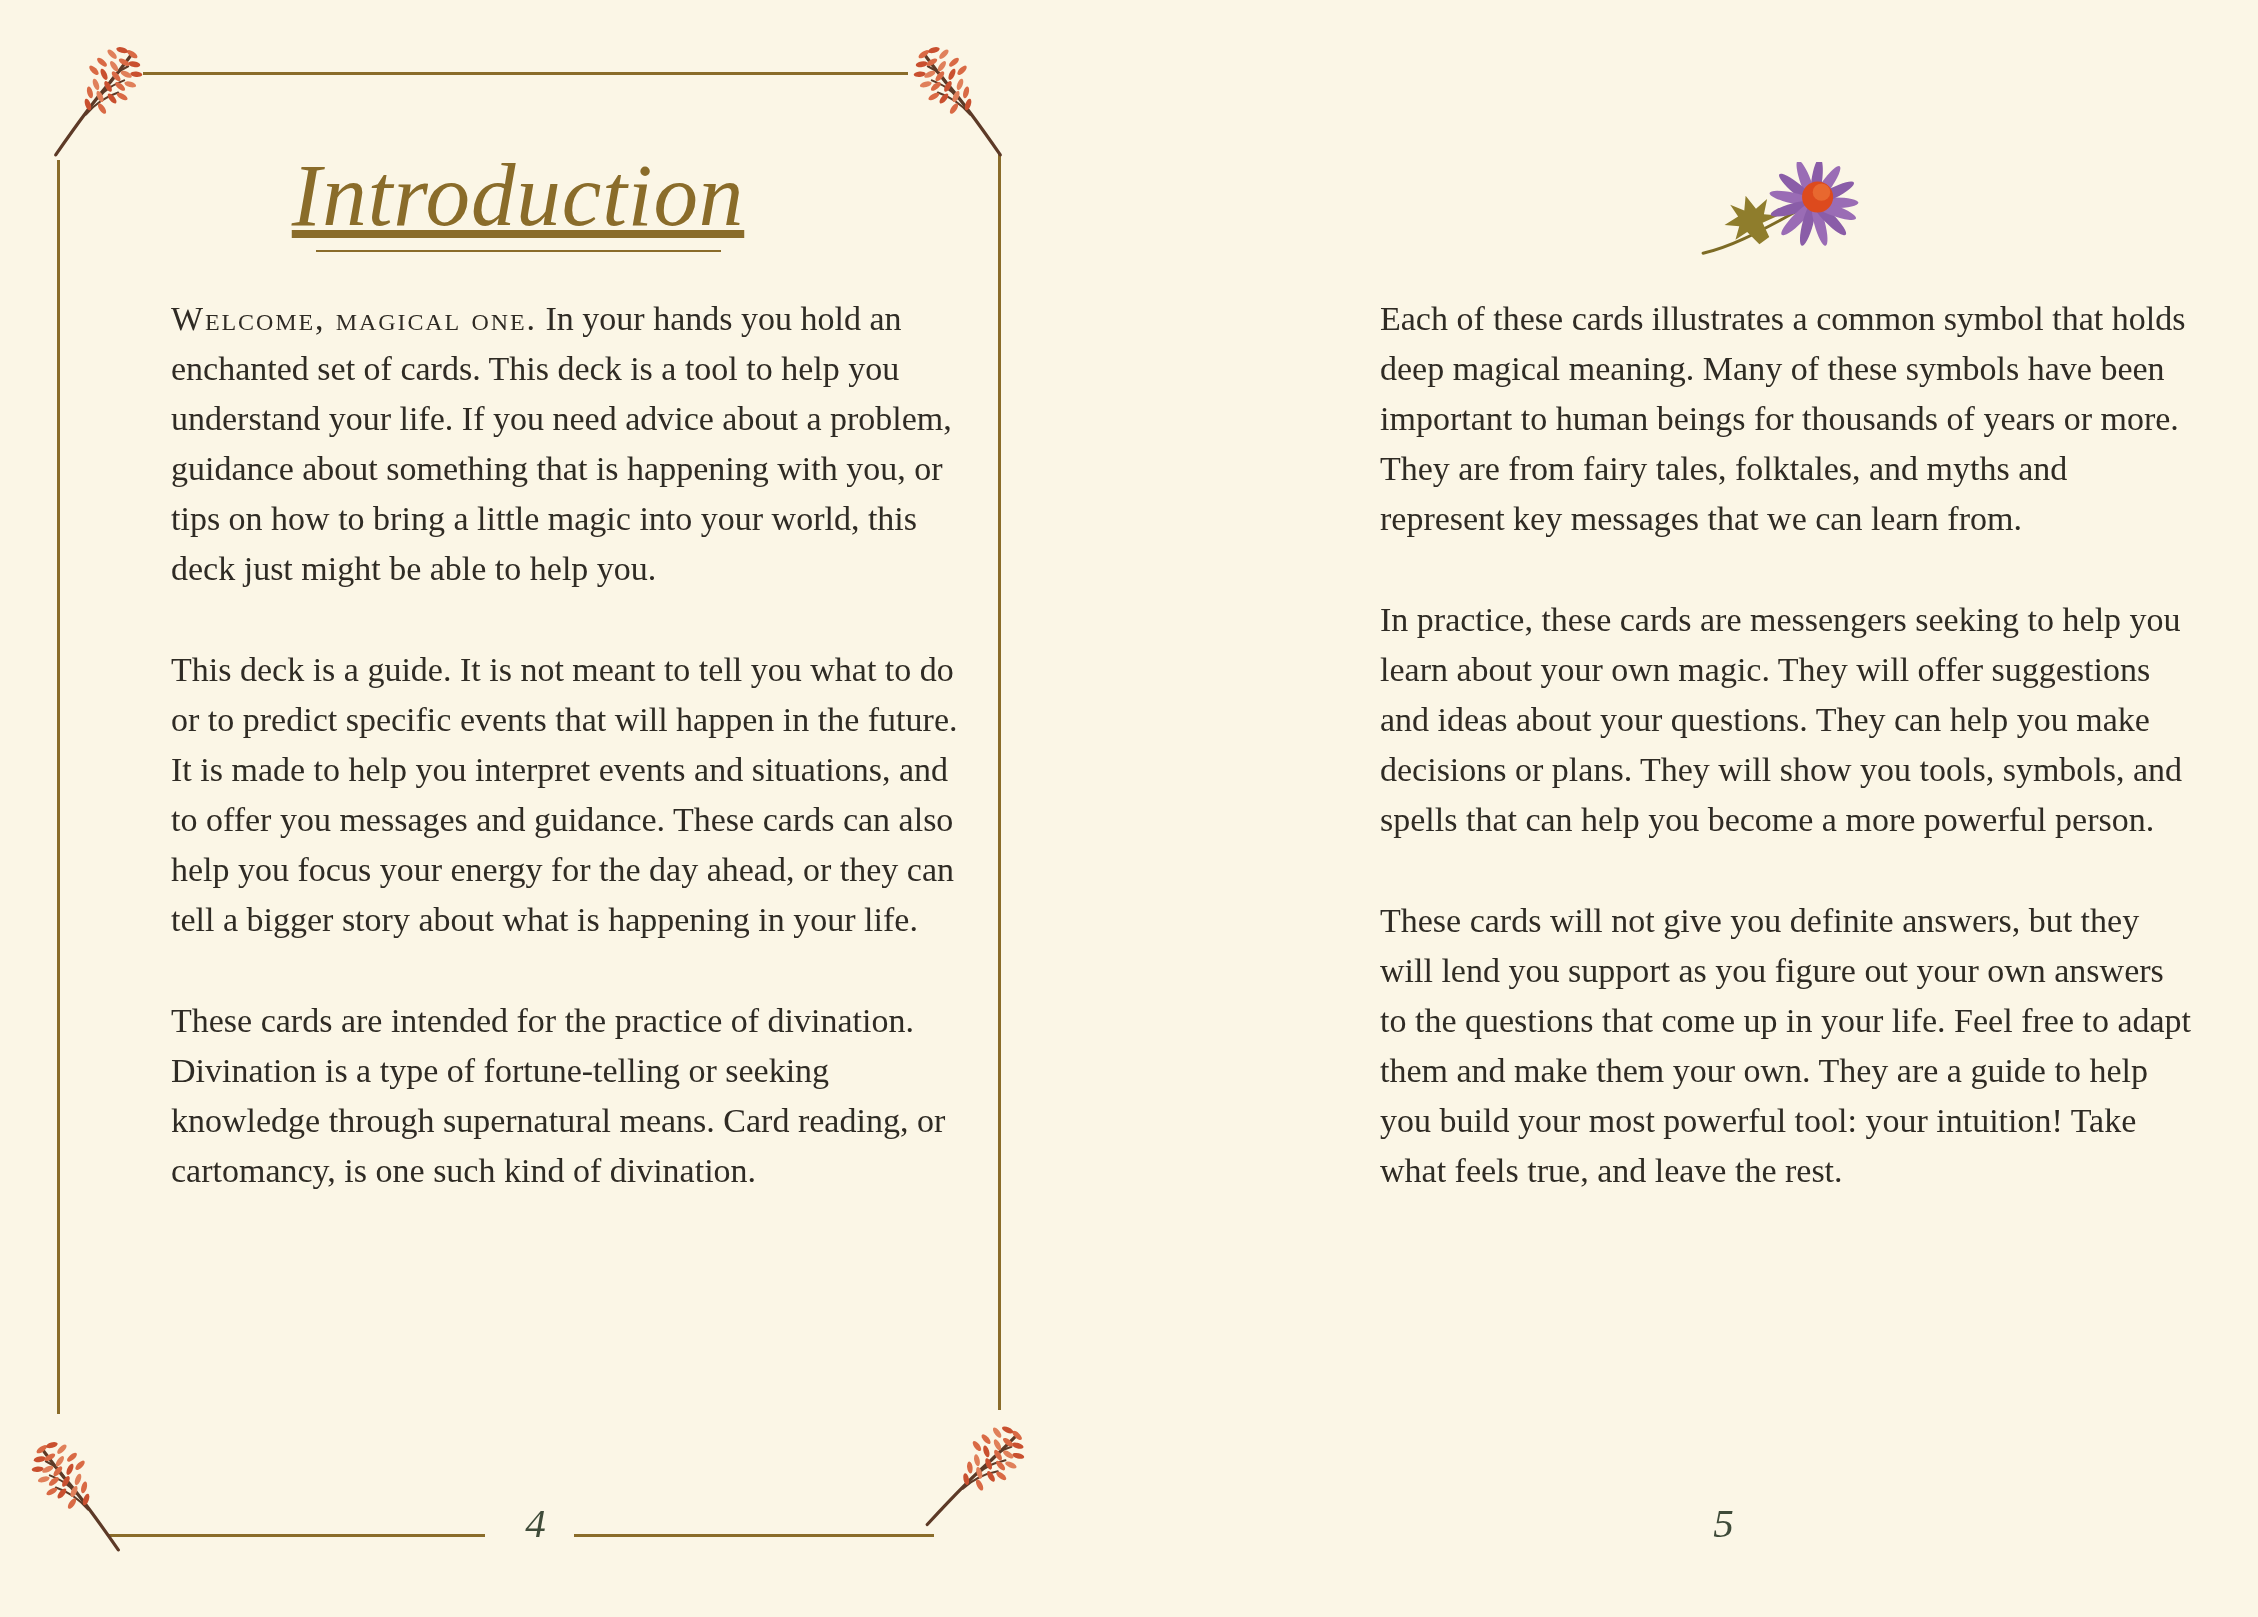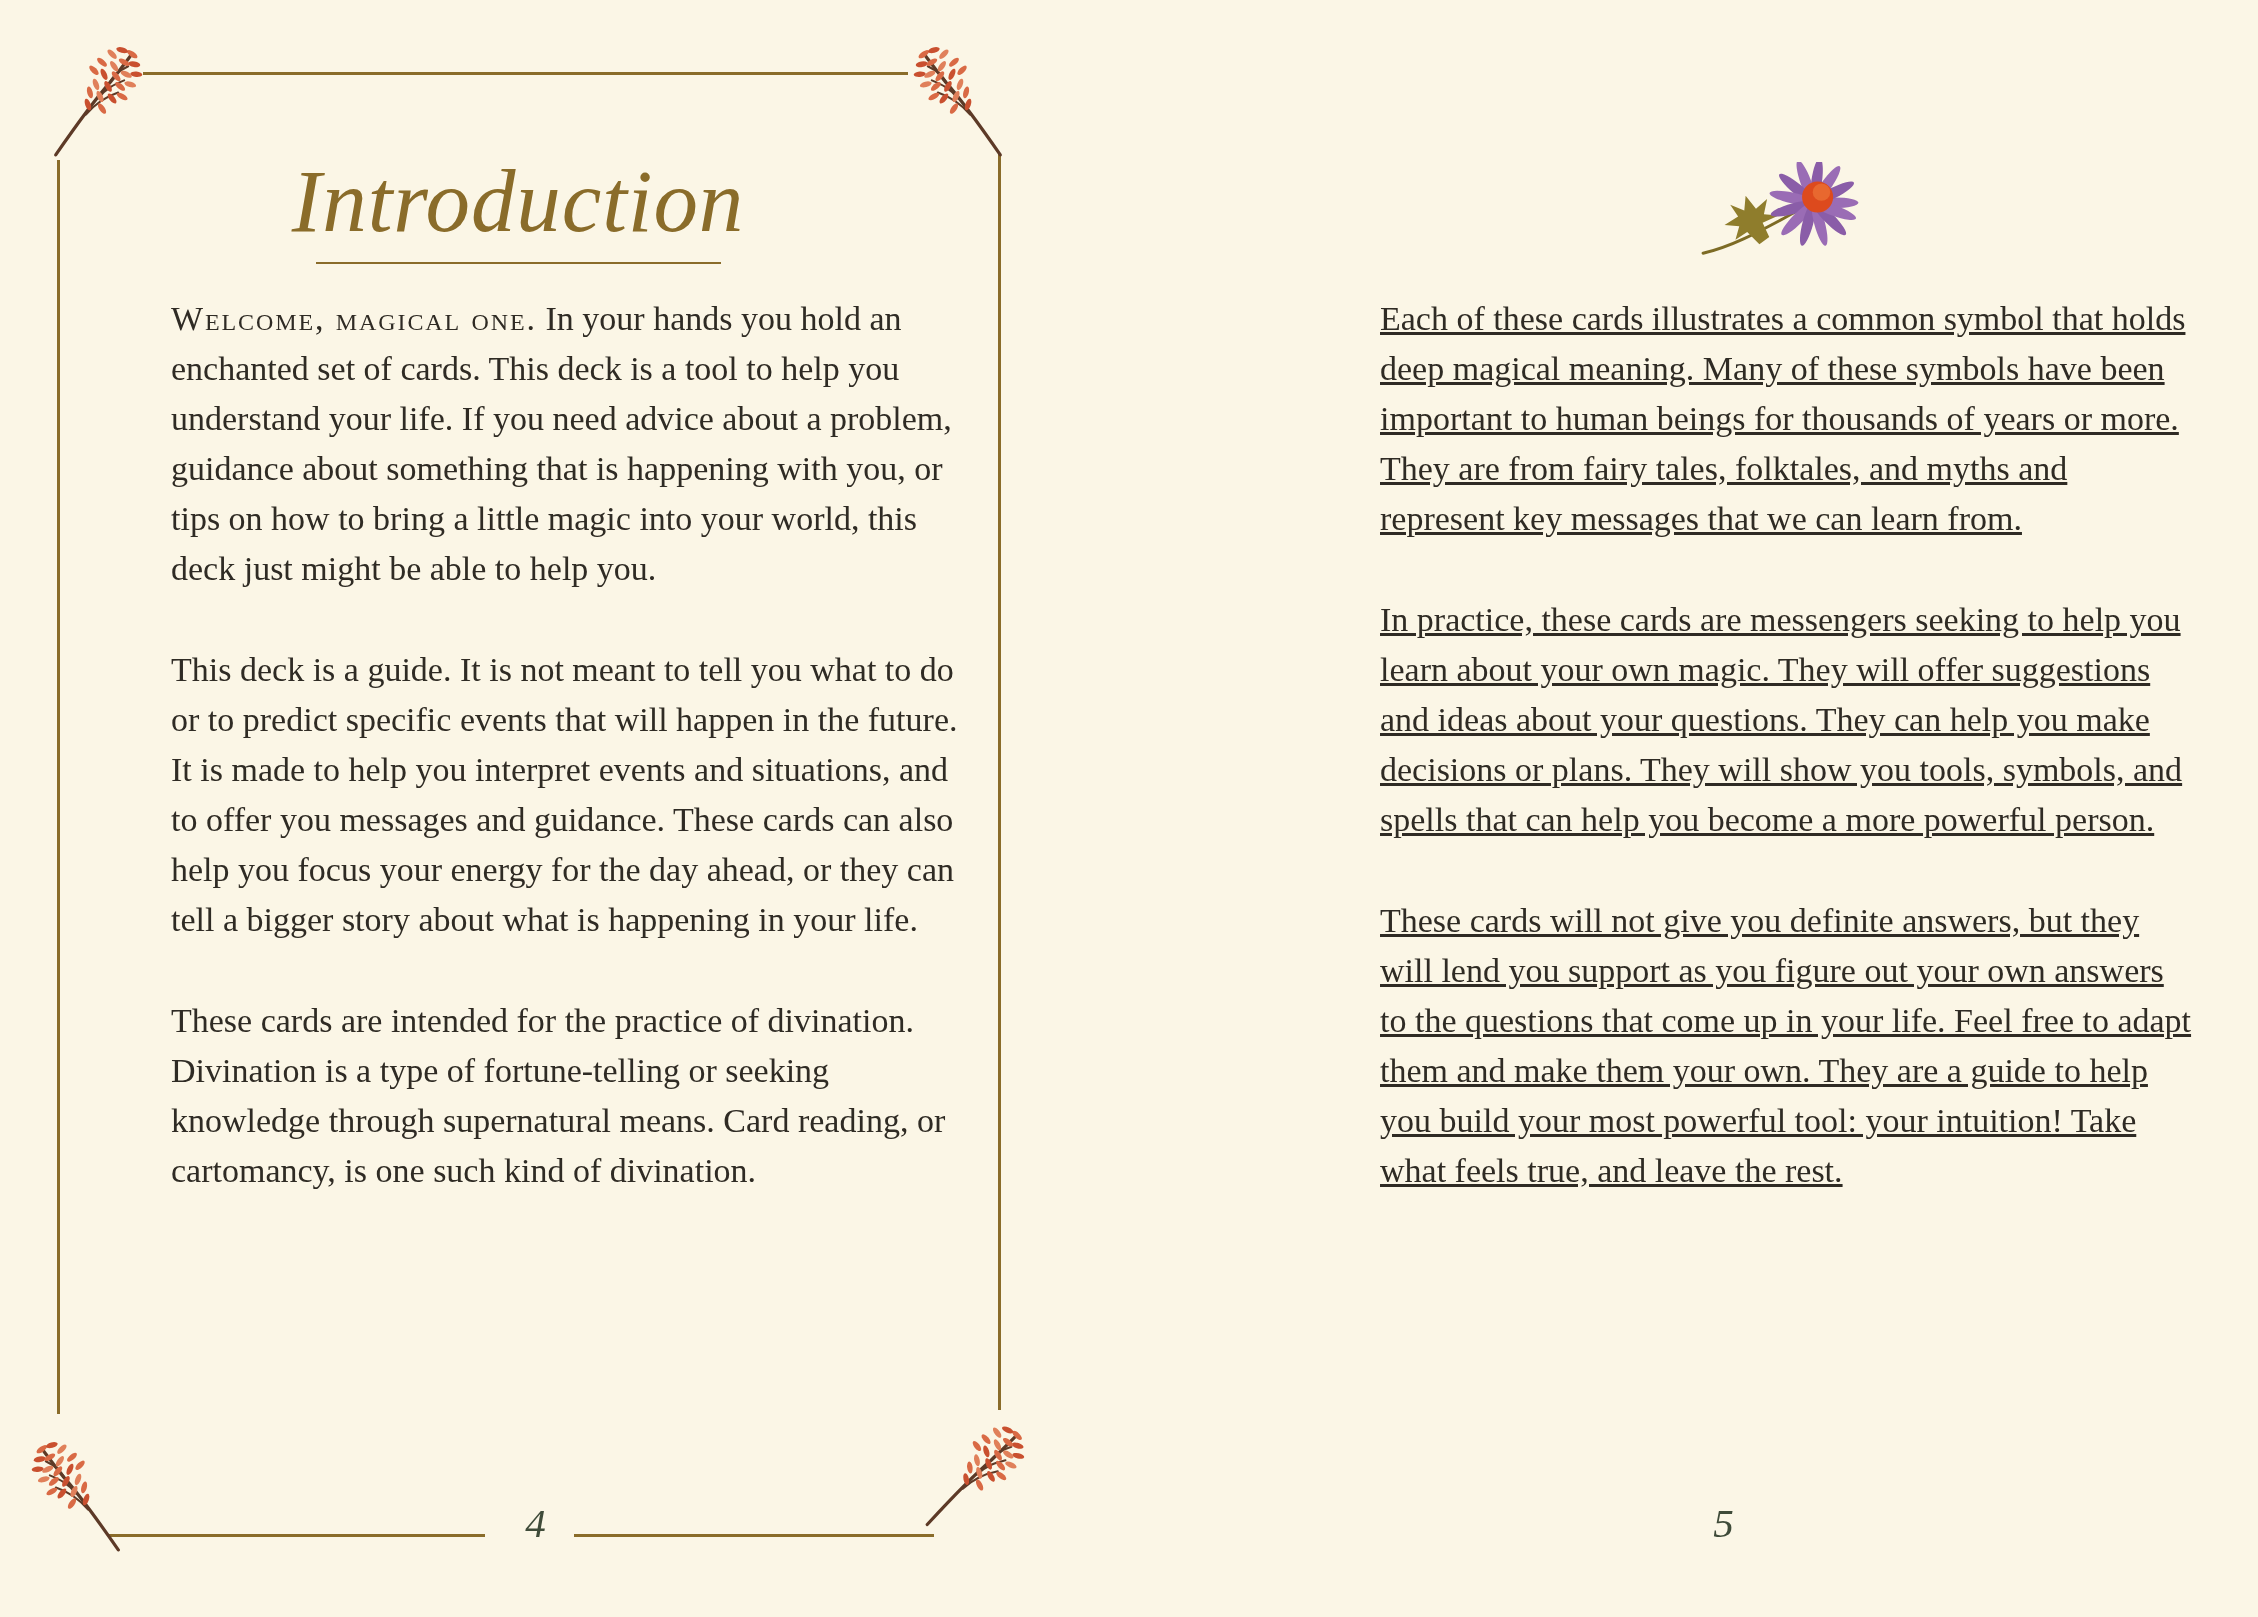--- a/index.html
+++ b/index.html
@@ -12,25 +12,25 @@
   .spread{position:relative;width:2258px;height:1618px;background:var(--background);overflow:hidden;
           font-family:"Liberation Serif", serif;color:var(--body-text);}
   .line{position:absolute;background:var(--frame);}
   .line.h{height:2.8px;} .line.v{width:2.8px;}
   .frame-top{left:143px;top:72px;width:765px;}
   .frame-left{left:57px;top:160px;height:1254px;}
   .frame-right{left:998px;top:153px;height:1257px;}
   .frame-bottom-a{left:108px;top:1534px;width:377px;}
   .frame-bottom-b{left:574px;top:1534px;width:360px;}
   .title-wrap{position:absolute;left:118px;top:141px;width:800px;text-align:center;}
-  .title-wrap h1{margin:18px;font:italic 89px/0.95 "Liberation Serif",serif;color:var(--title);letter-spacing:0.9px;font-weight:normal;}
+  .title-wrap h1{margin:12px;font:italic 89px/0.95 "Liberation Serif",serif;color:var(--title);letter-spacing:0.9px;font-weight:normal;text-decoration:underline;}
   .title-rule{width:405px;height:2.8px;background:var(--frame);margin:5.6px auto 0;}
   .body{position:absolute;width:798px;font-size:34px;line-height:50px;text-align:left;margin-left:32px;}
   .body-left{left:139px;top:294px;width:798px;}
-  .body-right{left:1348px;top:294px;width:817px;text-decoration:underline;}
+  .body-right{left:1348px;top:294px;width:817px;}
   .body p{margin:0 0 51px 0;}
   .lead{font-variant:small-caps;letter-spacing:1.9px;}
   .page-num{position:absolute;top:1503px;width:75px;text-align:center;
             font:italic 41px/1 "Liberation Serif",serif;color:var(--page-number);}
   .page-num.n4{left:498px;} .page-num.n5{left:1686px;}
   svg.branch{position:absolute;width:102px;height:121px;}
   .branch-tl{left:47px;top:38px;transform:scaleX(-1);}
   .branch-tr{left:907px;top:38px;}
   .branch-bl{left:24.5px;top:1433px;}
   .branch-br{left:926px;top:1414px;transform:scaleX(-1) rotate(-8deg);}

